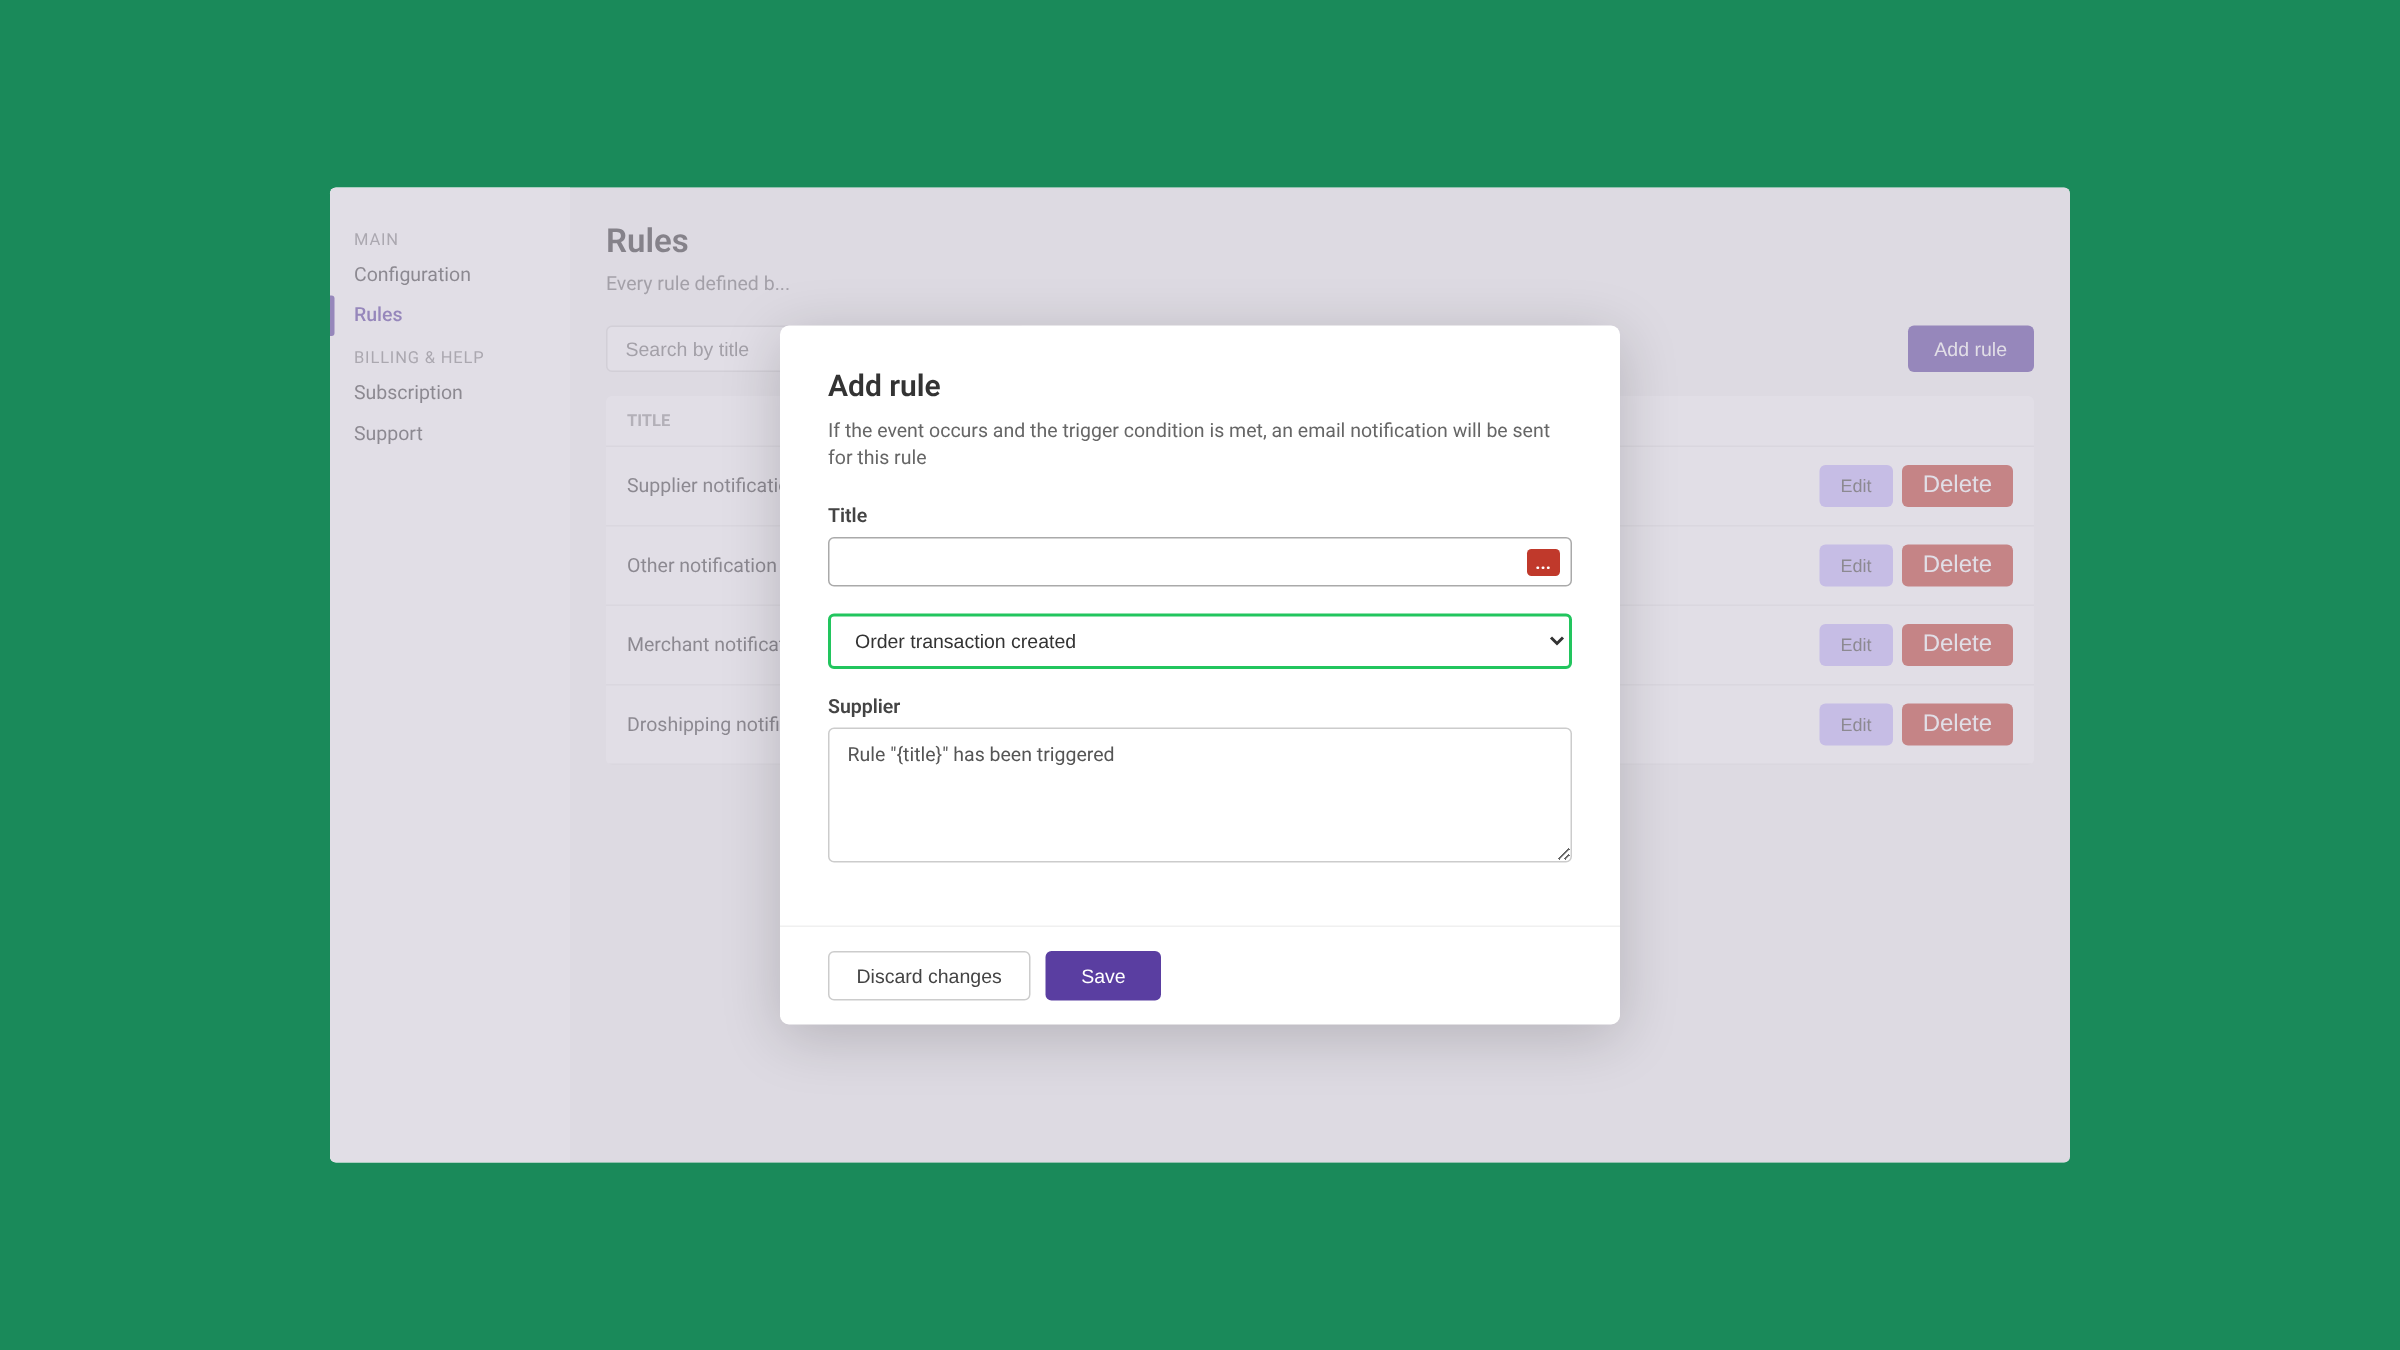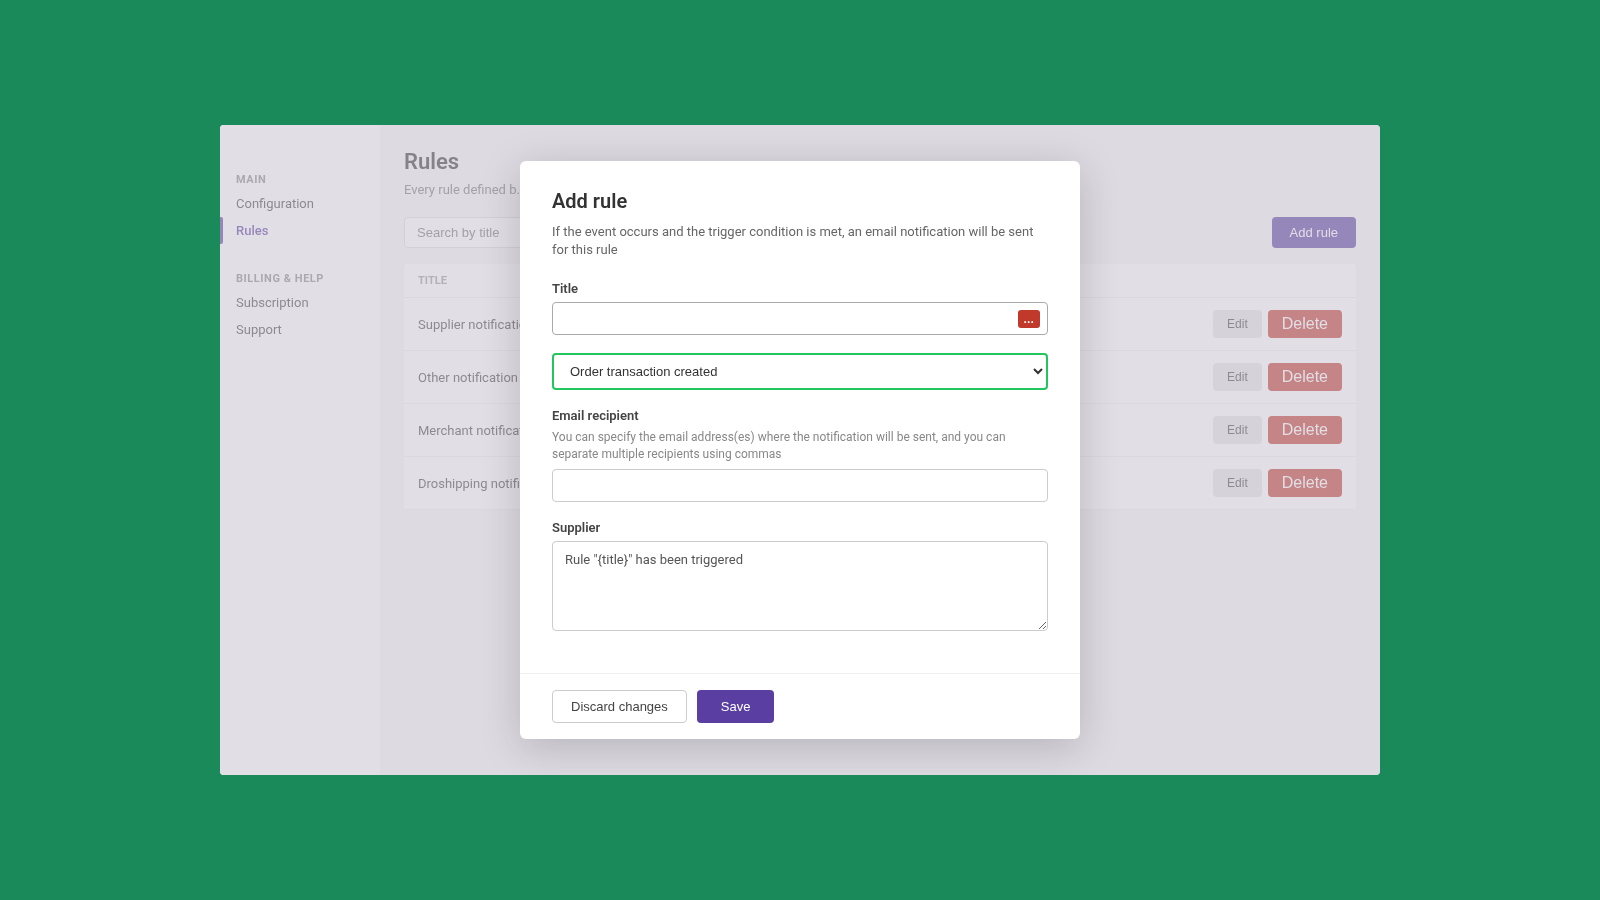--- a/index.html
+++ b/index.html
@@ -27,25 +27,24 @@
 
     
     .sidebar {
       width: 160px;
       background: #fff;
       padding: 20px 0;
       flex-shrink: 0;
     }
     .sidebar-section-label {
       font-size: 11px;
-      font-weight: 700;
+      font-weight: 400;
       color: #888;
       padding: 8px 16px 4px;
       letter-spacing: 0.05em;
-      margin-top: 20px;
     }
     .sidebar-item {
       display: block;
       padding: 6px 16px;
       font-size: 13px;
       color: #444;
       cursor: pointer;
       text-decoration: none;
       position: relative;
     }
@@ -145,21 +144,21 @@
       color: #444;
       border-bottom: 1px solid #f0f0f0;
     }
     .table-actions {
       display: flex;
       gap: 6px;
       justify-content: flex-end;
     }
     .edit-btn {
       padding: 5px 14px;
-      background: #e5e5e5;
+      background: #c4b5fd;
       color: #444;
       border: none;
       border-radius: 4px;
       font-size: 12px;
       cursor: pointer;
     }
     .delete-btn {
       padding: 5px 14px;
       background: #c0392b;
       color: #fff;
@@ -388,25 +387,20 @@
           </div>
         </div>
 
         <div class="form-group">
           <select class="form-select">
             <option>Order transaction created</option>
           </select>
         </div>
 
 
-        <div class="form-group">
-          <label class="form-label">Email recipient</label>
-          <div class="email-hint">You can specify the email address(es) where the notification will be sent, and you can separate multiple recipients using commas</div>
-          <input class="form-input" type="text" style="">
-        </div>
 
         <div class="form-group">
           <label class="form-label">Supplier</label>
           <textarea class="form-textarea" style="">Rule "{title}" has been triggered</textarea>
         </div>
       </div>
 
       <div class="modal-footer">
         <button class="discard-btn">Discard changes</button>
         <button class="save-btn">Save</button>

